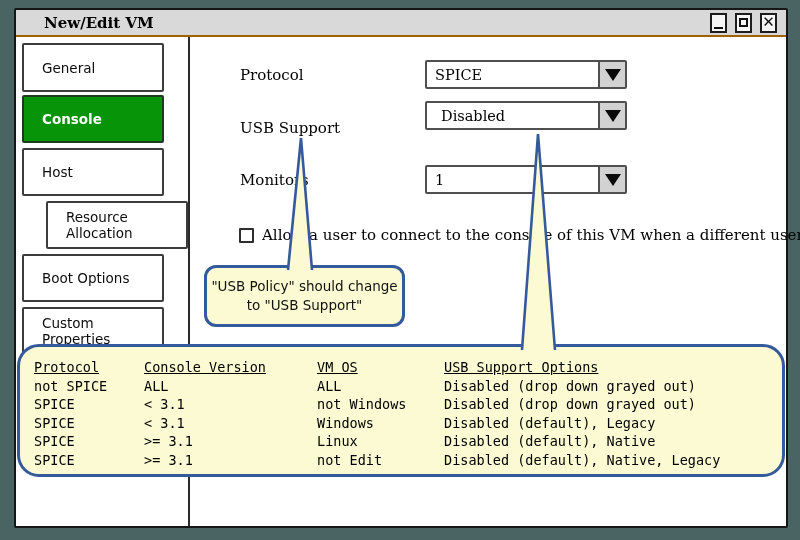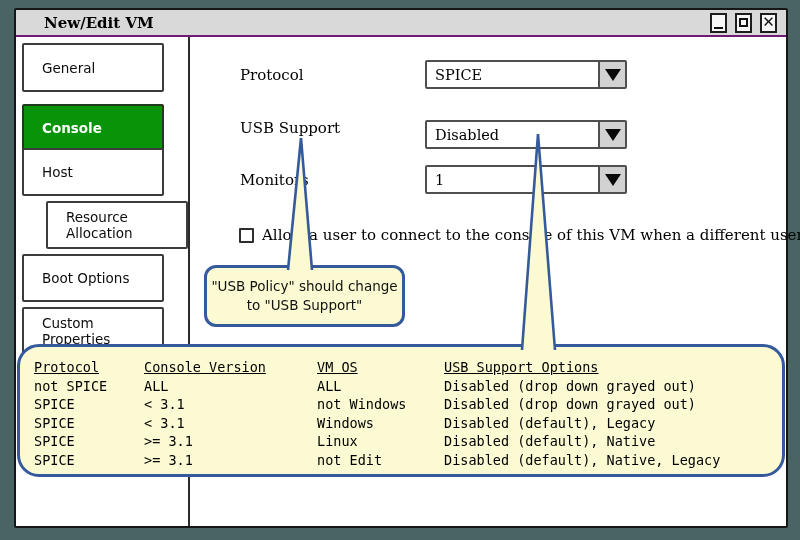--- a/index.html
+++ b/index.html
@@ -11,21 +11,21 @@
     overflow: hidden;
   }
 
   
   .window {
     position: absolute; left: 14px; top: 8px; width: 774px; height: 520px;
     background: #ffffff; border: 2px solid #161616; border-radius: 2px;
   }
   .titlebar {
     position: absolute; left: 0; top: 0; right: 0; height: 27px;
-    background: #d9d9d9; border-bottom: 2px solid #701a75;
+    background: #d9d9d9; border-bottom: 2px solid #a16207;
     display: flex; align-items: center;
   }
   .title {
     font-family: "DejaVu Serif", serif; font-weight: bold; font-size: 15px;
     color: #000; padding-left: 28px;
   }
   .winbtns { margin-left: auto; display: flex; gap: 8px; padding-right: 9px; }
   .winbtn {
     width: 17px; height: 20px; background: #f7f7f7; border: 2px solid #1d1d1d;
     display: flex; align-items: center; justify-content: center; cursor: default;
@@ -39,21 +39,21 @@
     position: absolute; left: 172px; top: 27px; bottom: 0; width: 2px; background: #2b2b2b;
   }
   .tab {
     position: absolute; left: 6px; width: 142px; height: 48px;
     background: #fff; border: 2px solid #3c3c3c; border-radius: 2px;
     display: flex; align-items: center; padding-left: 18px;
     font-size: 13.5px; color: #0c0c0c; cursor: pointer;
   }
   .tab.selected { background: #089408; color: #ffffff; font-weight: bold; border-color: #1d3b1d; }
   .tab-0 { top: 33px; height: 49px; }
-  .tab-1 { top: 94px; }
+  .tab-1 { top: 85px; }
   .tab-2 { top: 138px; }
   .tab-3 { top: 191px; margin-left: 24px; }
   .tab-4 { top: 244px; }
   .tab-5 { top: 297px; }
 
   
   .field-label {
     position: absolute; left: 224px; height: 29px; display: flex; align-items: center;
     font-family: "DejaVu Serif", serif; font-size: 15px; color: #000;
   }
@@ -69,21 +69,21 @@
   .dd-btn {
     width: 27px; background: #d2d2d2; border-left: 2px solid #4f4f4f;
     display: flex; align-items: center; justify-content: center;
   }
   .dd-arrow {
     width: 0; height: 0;
     border-left: 8px solid transparent; border-right: 8px solid transparent;
     border-top: 12px solid #0a0a0a;
   }
   .row-0 { top: 50px; } .dd-0 { top: 50px; }
-  .row-1 { top: 103px; } .dd-1 { top: 110px; }
+  .row-1 { top: 103px; } .dd-1 { top: 91px; padding-left: 6px; }
   .row-2 { top: 155px; } .dd-2 { top: 155px; }
 
   .checkbox-row {
     position: absolute; left: 223px; top: 217px; height: 16px;
     display: flex; align-items: center;
   }
   .checkbox {
     width: 15px; height: 15px; border: 2px solid #2e2e2e; background: #fff;
     margin-right: 8px; cursor: pointer; border-radius: 1px;
   }

